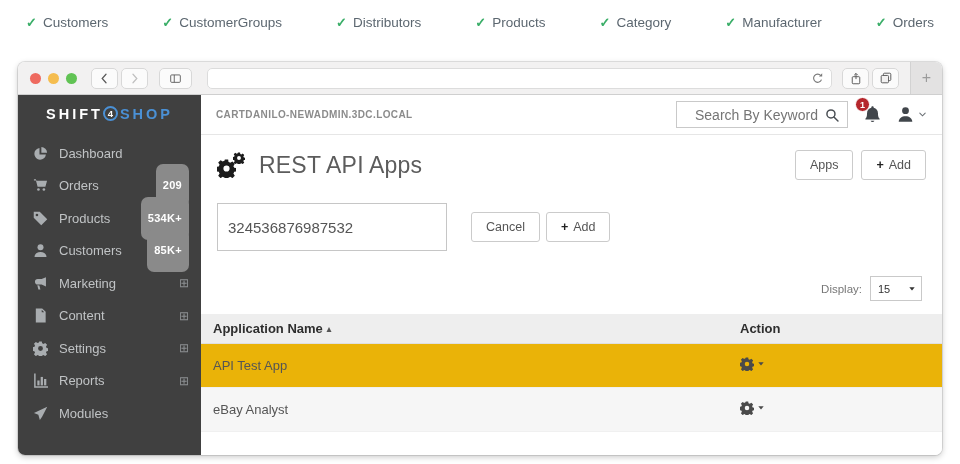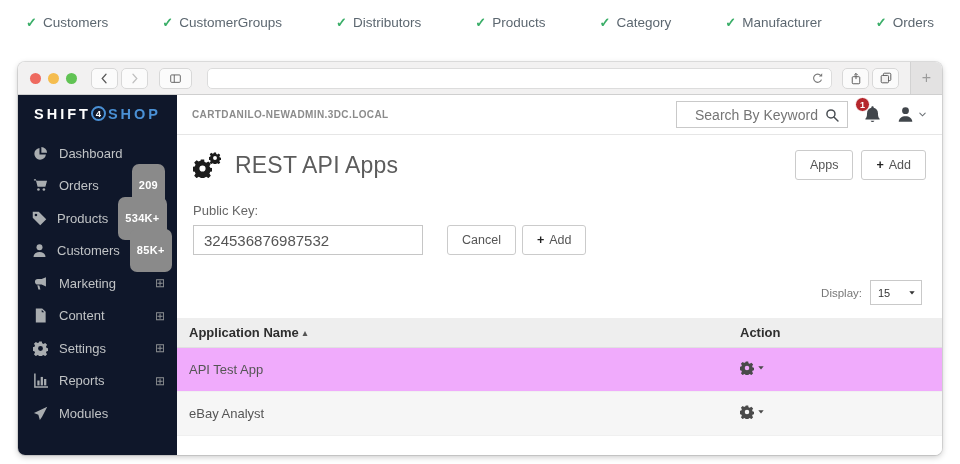--- a/index.html
+++ b/index.html
@@ -31,21 +31,21 @@
   .urlbar { flex:1; height:21px; margin:0 10px 0 12px; background:#fff; border:1px solid #dcdcdc; border-radius:5px;
     display:flex; align-items:center; }
   .urlbar input { flex:1; border:none; outline:none; height:100%; font-size:11px; padding:0 8px; background:transparent; color:#444; }
   .urlbar .refresh { width:13px; height:13px; color:#7a7a7a; margin-right:7px; flex:0 0 auto; }
   .newtab-strip { align-self:stretch; width:32px; margin-left:8px; background:#e3e2e2; border-left:1px solid #d2d2d2;
     display:flex; align-items:center; justify-content:center; color:#9b9b9b; font-size:16px; }
 
   
   .admin { flex:1; display:flex; min-height:0; }
 
-  .sidebar { width:159px; flex:0 0 auto; background:#0f172a; display:flex; flex-direction:column; }
+  .sidebar { width:183px; flex:0 0 auto; background:#404040; display:flex; flex-direction:column; }
   .logo { height:37px; display:flex; align-items:center; justify-content:center; cursor:pointer; }
   .logo .p1 { color:#fff; font-weight:bold; font-size:14.5px; letter-spacing:3px; }
   .logo .p4 { width:15px; height:15px; border:2px solid #4a90d5; border-radius:50%; color:#fff;
     font-size:9.5px; font-weight:bold; display:flex; align-items:center; justify-content:center; margin:0 2px 0 0; }
   .logo .p3 { color:#4a90d5; font-weight:bold; font-size:14.5px; letter-spacing:3px; }
   .nav { flex:1; padding-top:5px; }
   .nav-item { height:32.5px; display:flex; align-items:center; gap:10px; padding:0 12px 0 14px;
     font-size:13px; color:#c0c3c5; cursor:pointer; }
   .nav-item .nicon { width:17px; display:flex; justify-content:center; color:#a9adb0; }
   .nav-item .nicon svg { width:15px; height:15px; }
@@ -78,38 +78,38 @@
   .gears .g-small { position:absolute; right:2px; top:0; width:12px; height:12px; }
   .page-title { flex:1; font-size:23px; color:#5c5c5c; font-weight:400; letter-spacing:.2px; }
   .btn { background:#fff; border:1px solid #cbcbcb; border-radius:3px; color:#555;
     font-size:12.5px; font-family:inherit; padding:7px 14px; cursor:pointer; display:inline-flex; align-items:center; gap:5px; }
   .btn .plus { font-weight:bold; color:#222; }
   .hdr-btns { display:flex; gap:8px; }
 
   .form-section { padding:10px 16px 0; }
   .field-label { display:block; font-size:13px; color:#666; margin-bottom:7px; }
   .form-row { display:flex; align-items:center; }
-  .pk-input { width:230px; height:30px; border:1px solid #c6c6c6; font-size:15px; color:#555; padding:0 10px; outline:none; }
+  .pk-input { width:230px; height:48px; border:1px solid #c6c6c6; font-size:15px; color:#555; padding:0 10px; outline:none; }
   .form-row .btn.cancel { margin-left:24px; }
   .form-row .btn.addsm { margin-left:6px; }
 
   .display-row { display:flex; justify-content:flex-end; align-items:center; gap:8px; padding:25px 20px 0; }
   .display-label { font-size:11.5px; color:#777; }
   .select { width:52px; height:25px; border:1px solid #c9c9c9; background:#fff; cursor:pointer;
     display:flex; align-items:center; justify-content:space-between; padding:0 5px 0 7px; font-size:11px; color:#333; }
   .select .scaret { width:8px; height:8px; color:#333; }
 
   .table { margin-top:13px; }
   .thead { height:30px; background:#eee; border-bottom:1px solid #e0e0e0; display:flex; align-items:center;
     padding:0 12px; font-size:13px; font-weight:bold; color:#2e2e2e; }
   .col-name { flex:1; display:flex; align-items:center; gap:4px; }
   .sort { font-size:9px; color:#555; }
   .col-action { width:190px; }
   .trow { height:44px; display:flex; align-items:center; padding:0 12px; font-size:13px; color:#555;
-    border-bottom:1px solid #f0f0f0; background:#f0abfc; }
+    border-bottom:1px solid #f0f0f0; background:#eab308; }
   .trow.alt { background:#f6f6f6; }
   .action-cell { width:190px; }
   .gear-dd { display:inline-flex; align-items:center; gap:3px; color:#4a4a4a; cursor:pointer; }
   .gear-dd .gicon { width:14px; height:14px; }
   .gear-dd .gcaret { width:8px; height:8px; }
 </style>
 </head>
 <body>
 
 <svg width="0" height="0" style="position:absolute" aria-hidden="true">
@@ -397,21 +397,20 @@
                 <span>Apps</span>
               </button>
             <button class="btn">
                 <span class="plus">+</span>
                 <span>Add</span>
               </button>
           </span>
         </div>
 
         <div class="form-section">
-          <label class="field-label">Public Key:</label>
           <div class="form-row">
             <input class="pk-input" type="text" value="324536876987532" style="">
             <button class="btn cancel">
                 <span>Cancel</span>
               </button>
             <button class="btn addsm">
                 <span class="plus">+</span>
                 <span>Add</span>
               </button>
           </div>

